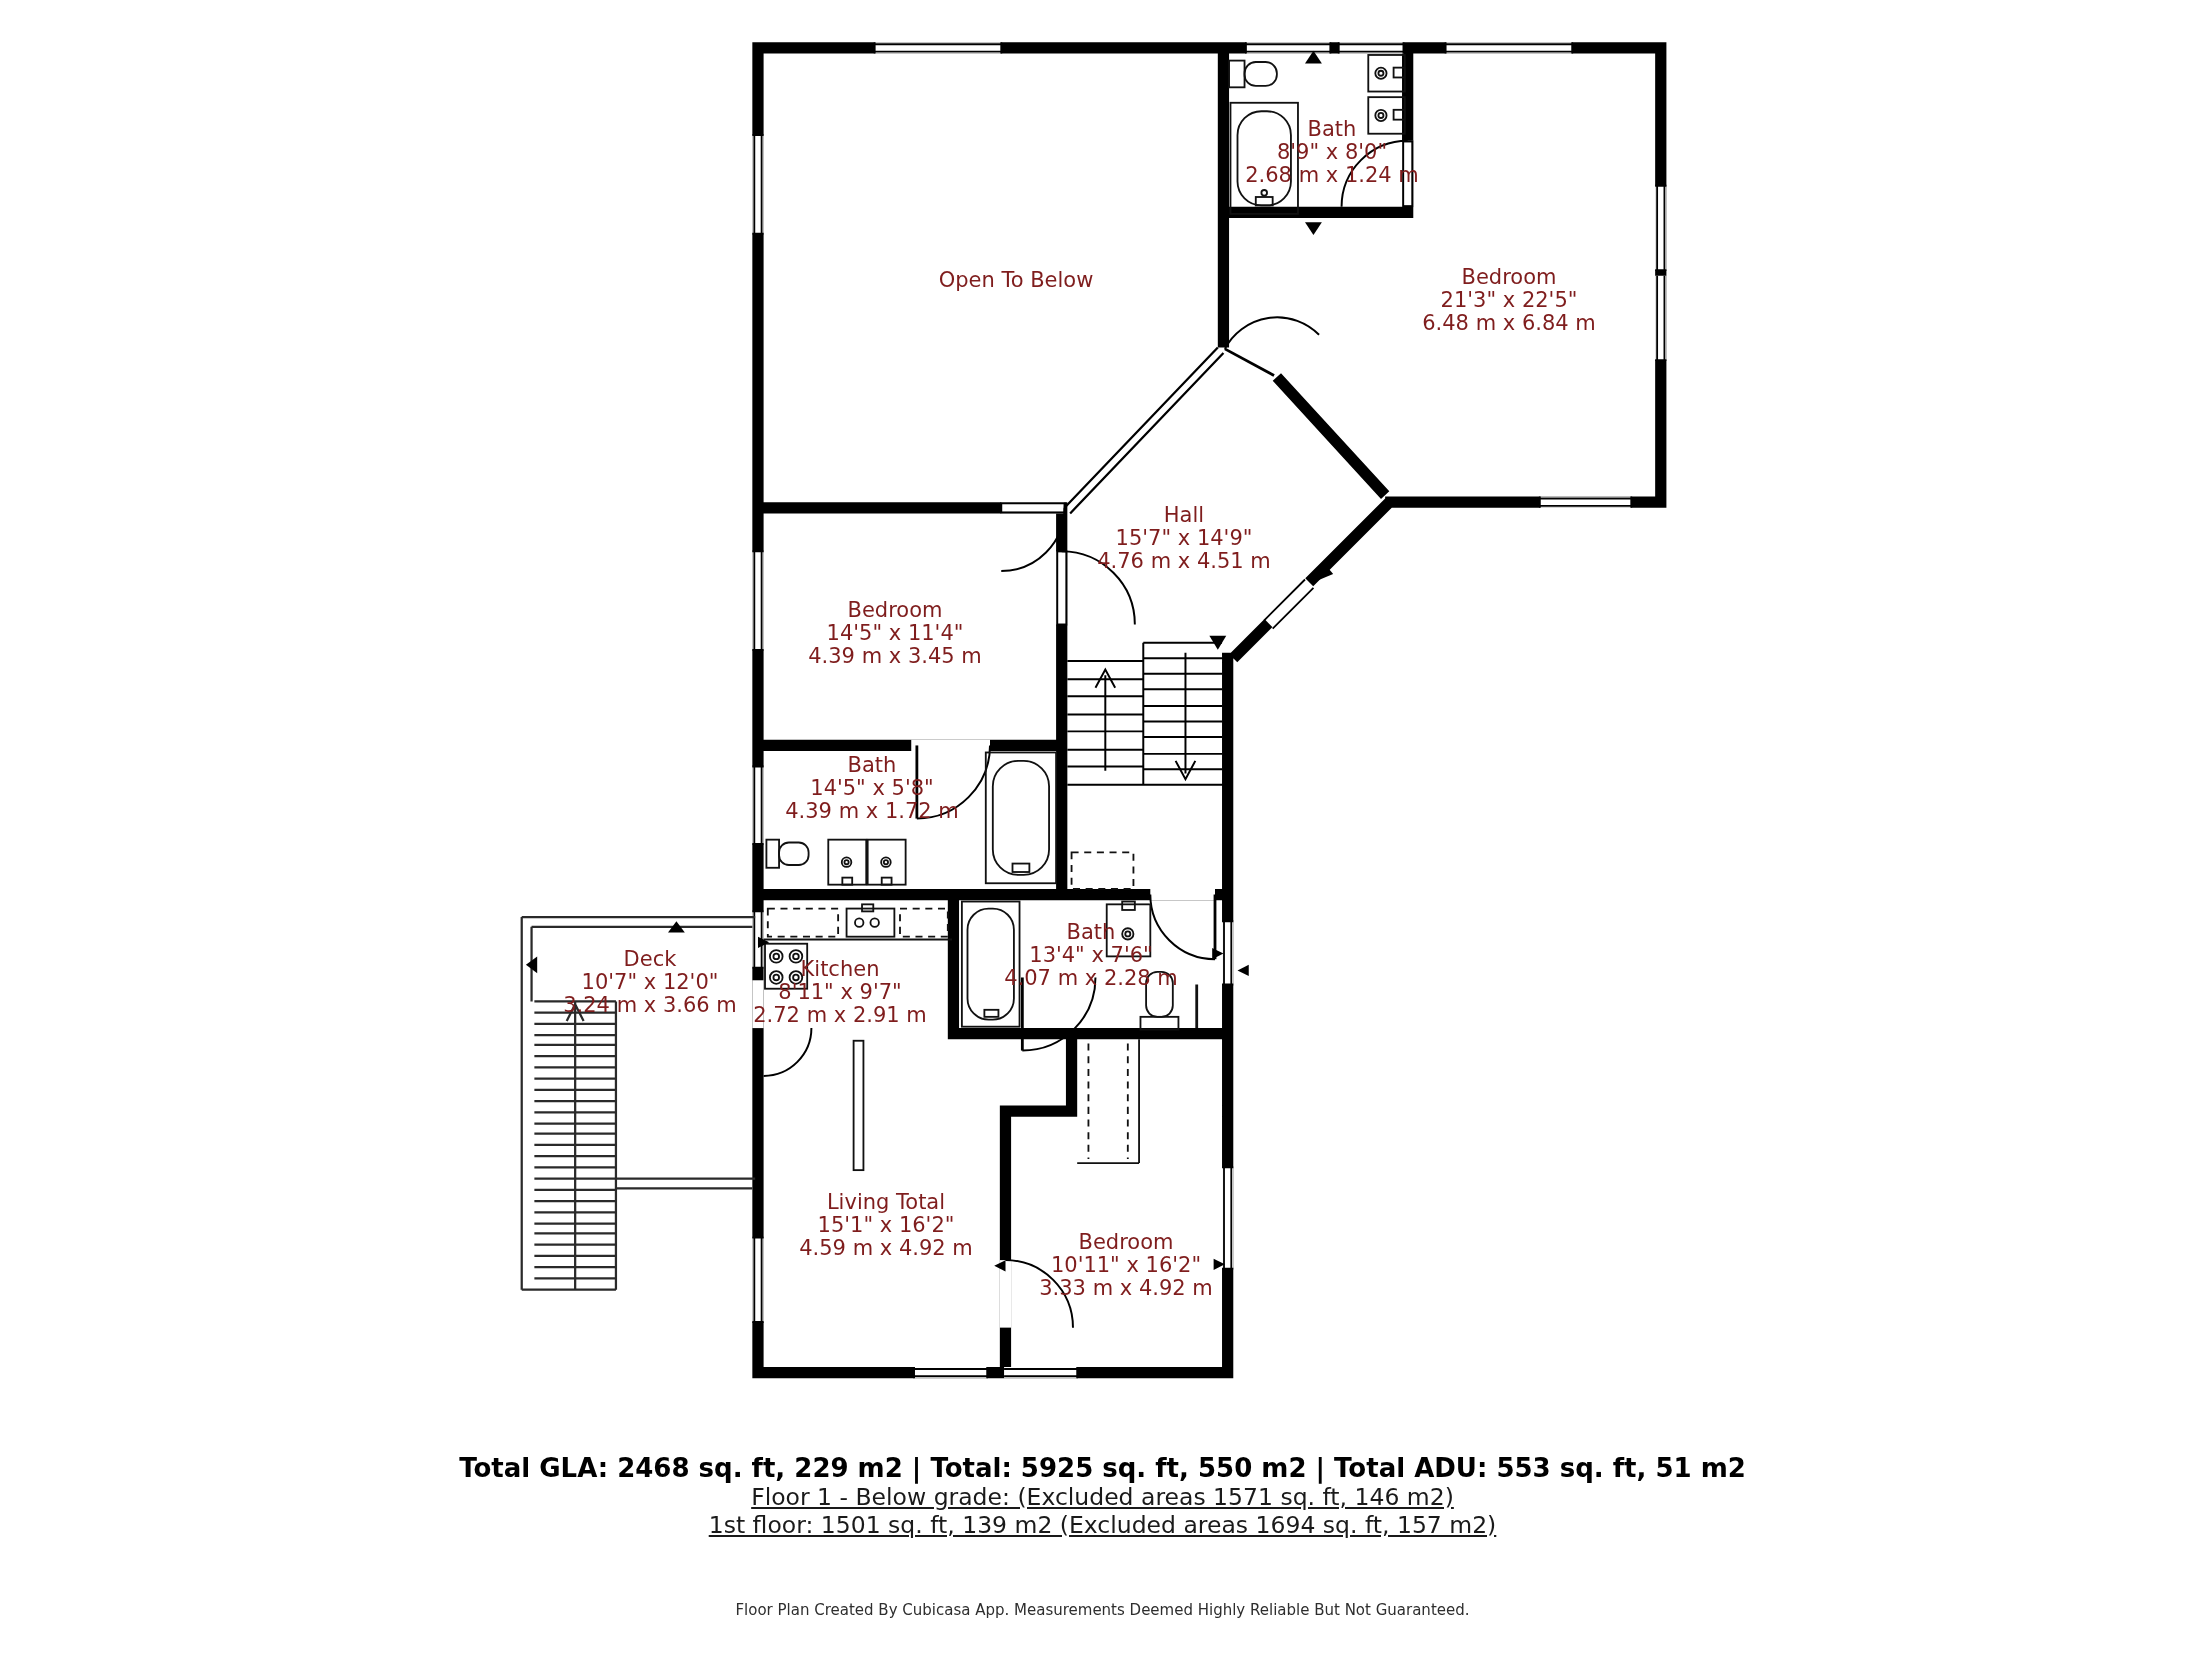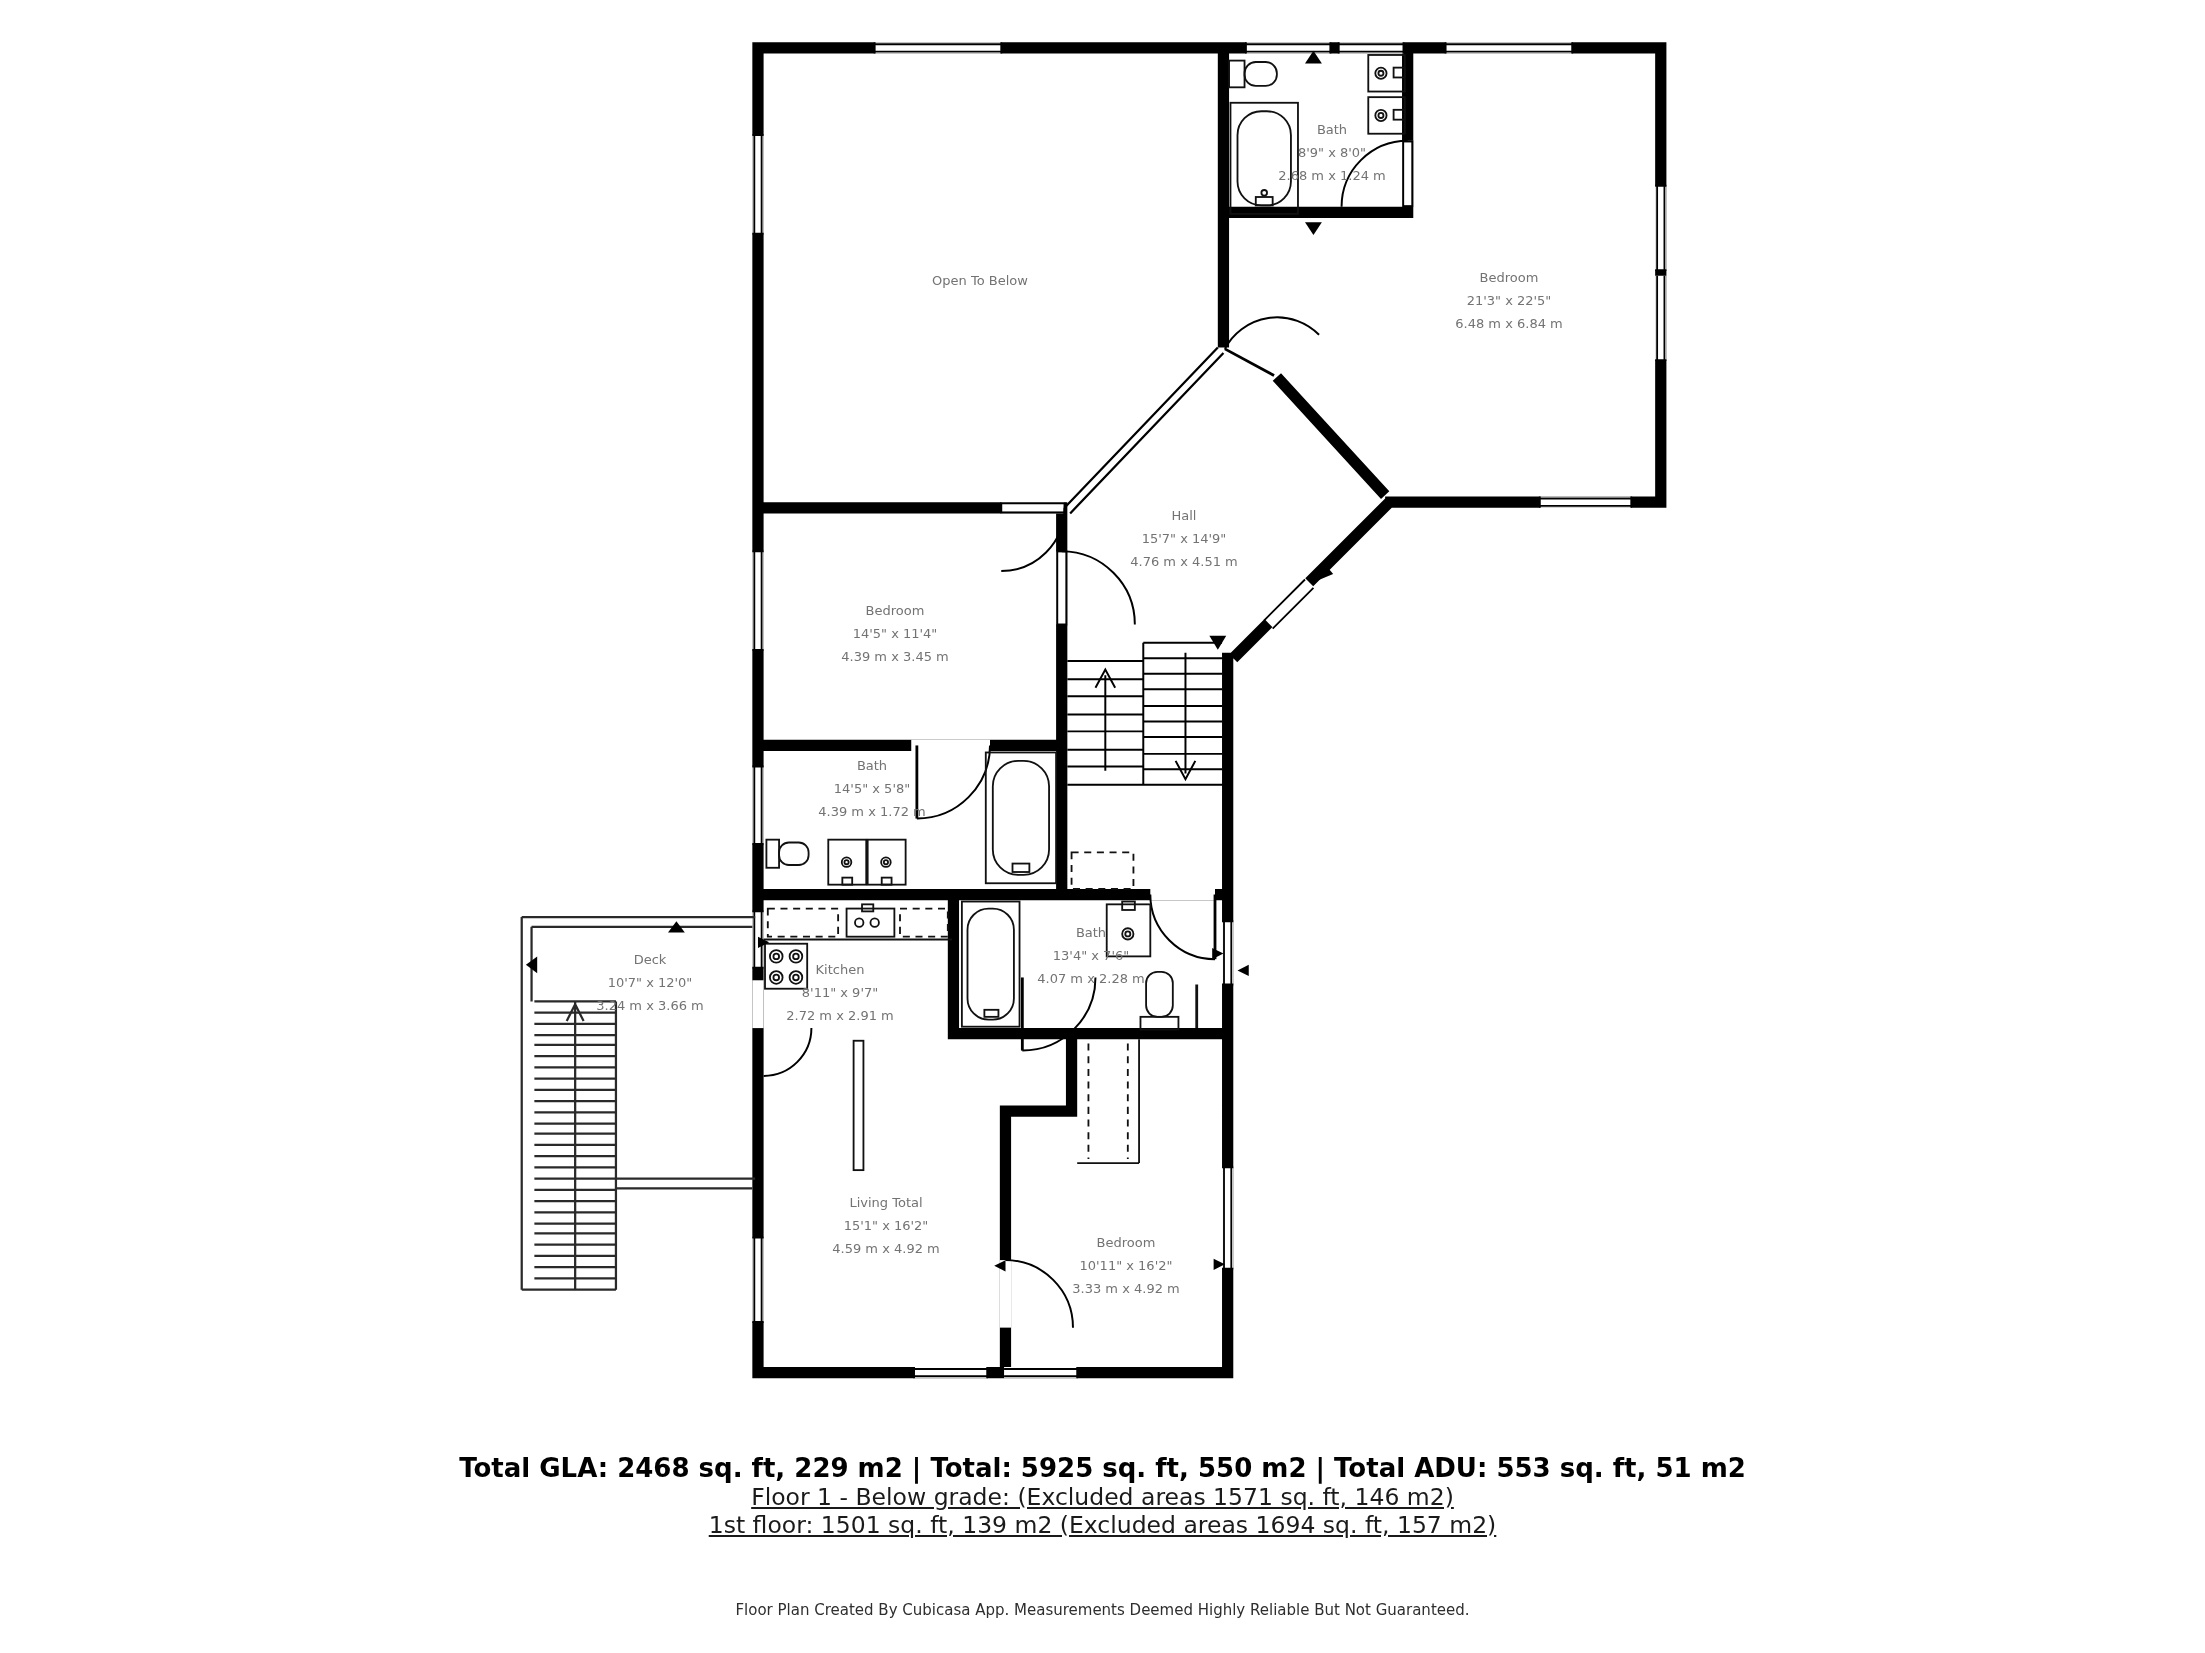--- a/index.html
+++ b/index.html
@@ -3,21 +3,21 @@
 <meta charset="utf-8">
 <style>
   html,body{margin:0;padding:0;}
   body{
     width:2205px;height:1654px;background:#ffffff;position:relative;
     font-family:"DejaVu Sans","Liberation Sans",sans-serif;overflow:hidden;
   }
   .plan-svg{position:absolute;left:0;top:0;}
   .room-label{
     position:absolute;transform:translate(-50%,-50%);
-    text-align:center;color:#737373;font-size:13px;line-height:23px;white-space:nowrap;
+    text-align:center;color:#7f1d1d;font-size:21px;line-height:23px;white-space:nowrap;
   }
   .summary-block{position:absolute;top:1452px;left:0;width:2205px;text-align:center;color:#111;}
   .summary-line1{font-size:26px;font-weight:bold;line-height:32px;color:#000;}
   .summary-line{font-size:23.5px;line-height:27.6px;color:#1a1a1a;text-decoration:underline;}
   .footer-note{
     position:absolute;top:1601px;left:0;width:2205px;text-align:center;
     font-size:15px;color:#2e2e2e;
   }
 </style>
 </head>
@@ -217,21 +217,21 @@
     <path d="M888,686 L888,694 L880,690 Z"></path>
     <path d="M863,895 L863,903 L871,899 Z"></path>
     <path d="M715,896 L715,904 L707,900 Z"></path>
     <path d="M475,663 L487,663 L481,655 Z"></path>
     <path d="M382,680 L382,692 L374,686 Z"></path>
     <path d="M539,666 L539,674 L547,670 Z"></path>
     <path d="M943,402 L948,408 L934,414 Z"></path>
   </g>
 </svg>
 
-<div class="room-label" style="left:980px;top:280px">
+<div class="room-label" style="left:1016px;top:280px">
   <div>Open To Below</div>
 </div>
 
 <div class="room-label" style="left:1332px;top:152px">
   <div>Bath</div>
   <div>8'9" x 8'0"</div>
   <div>2.68 m x 1.24 m</div>
 </div>
 
 <div class="room-label" style="left:1509px;top:300px">

